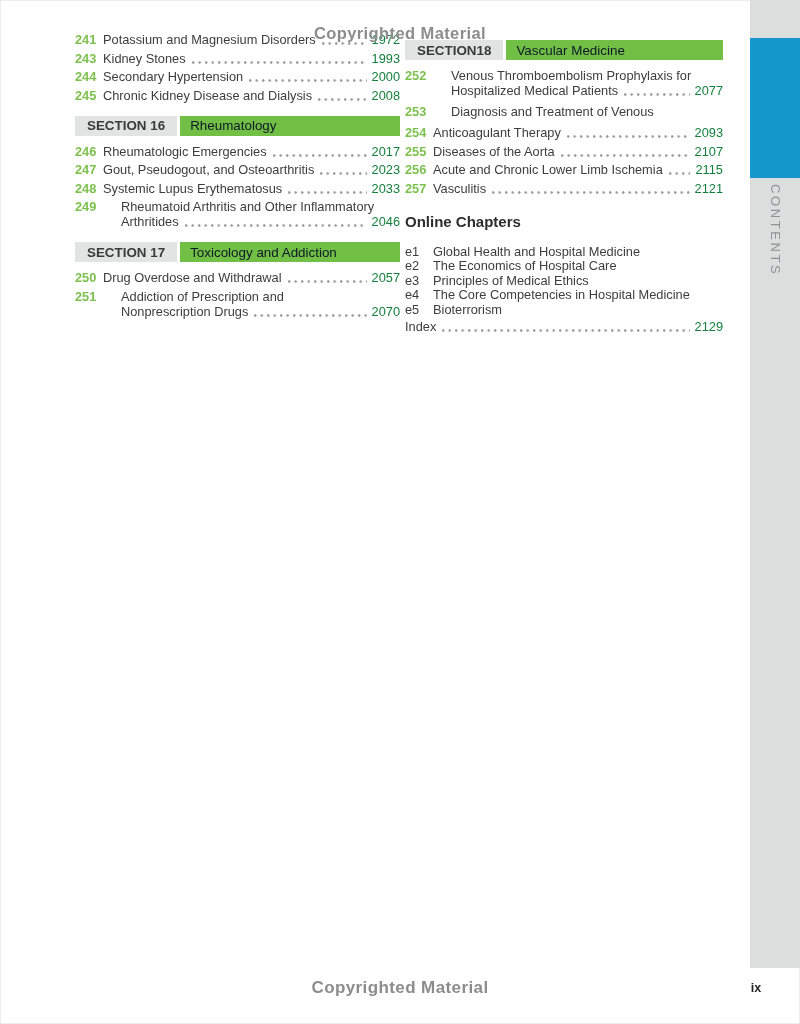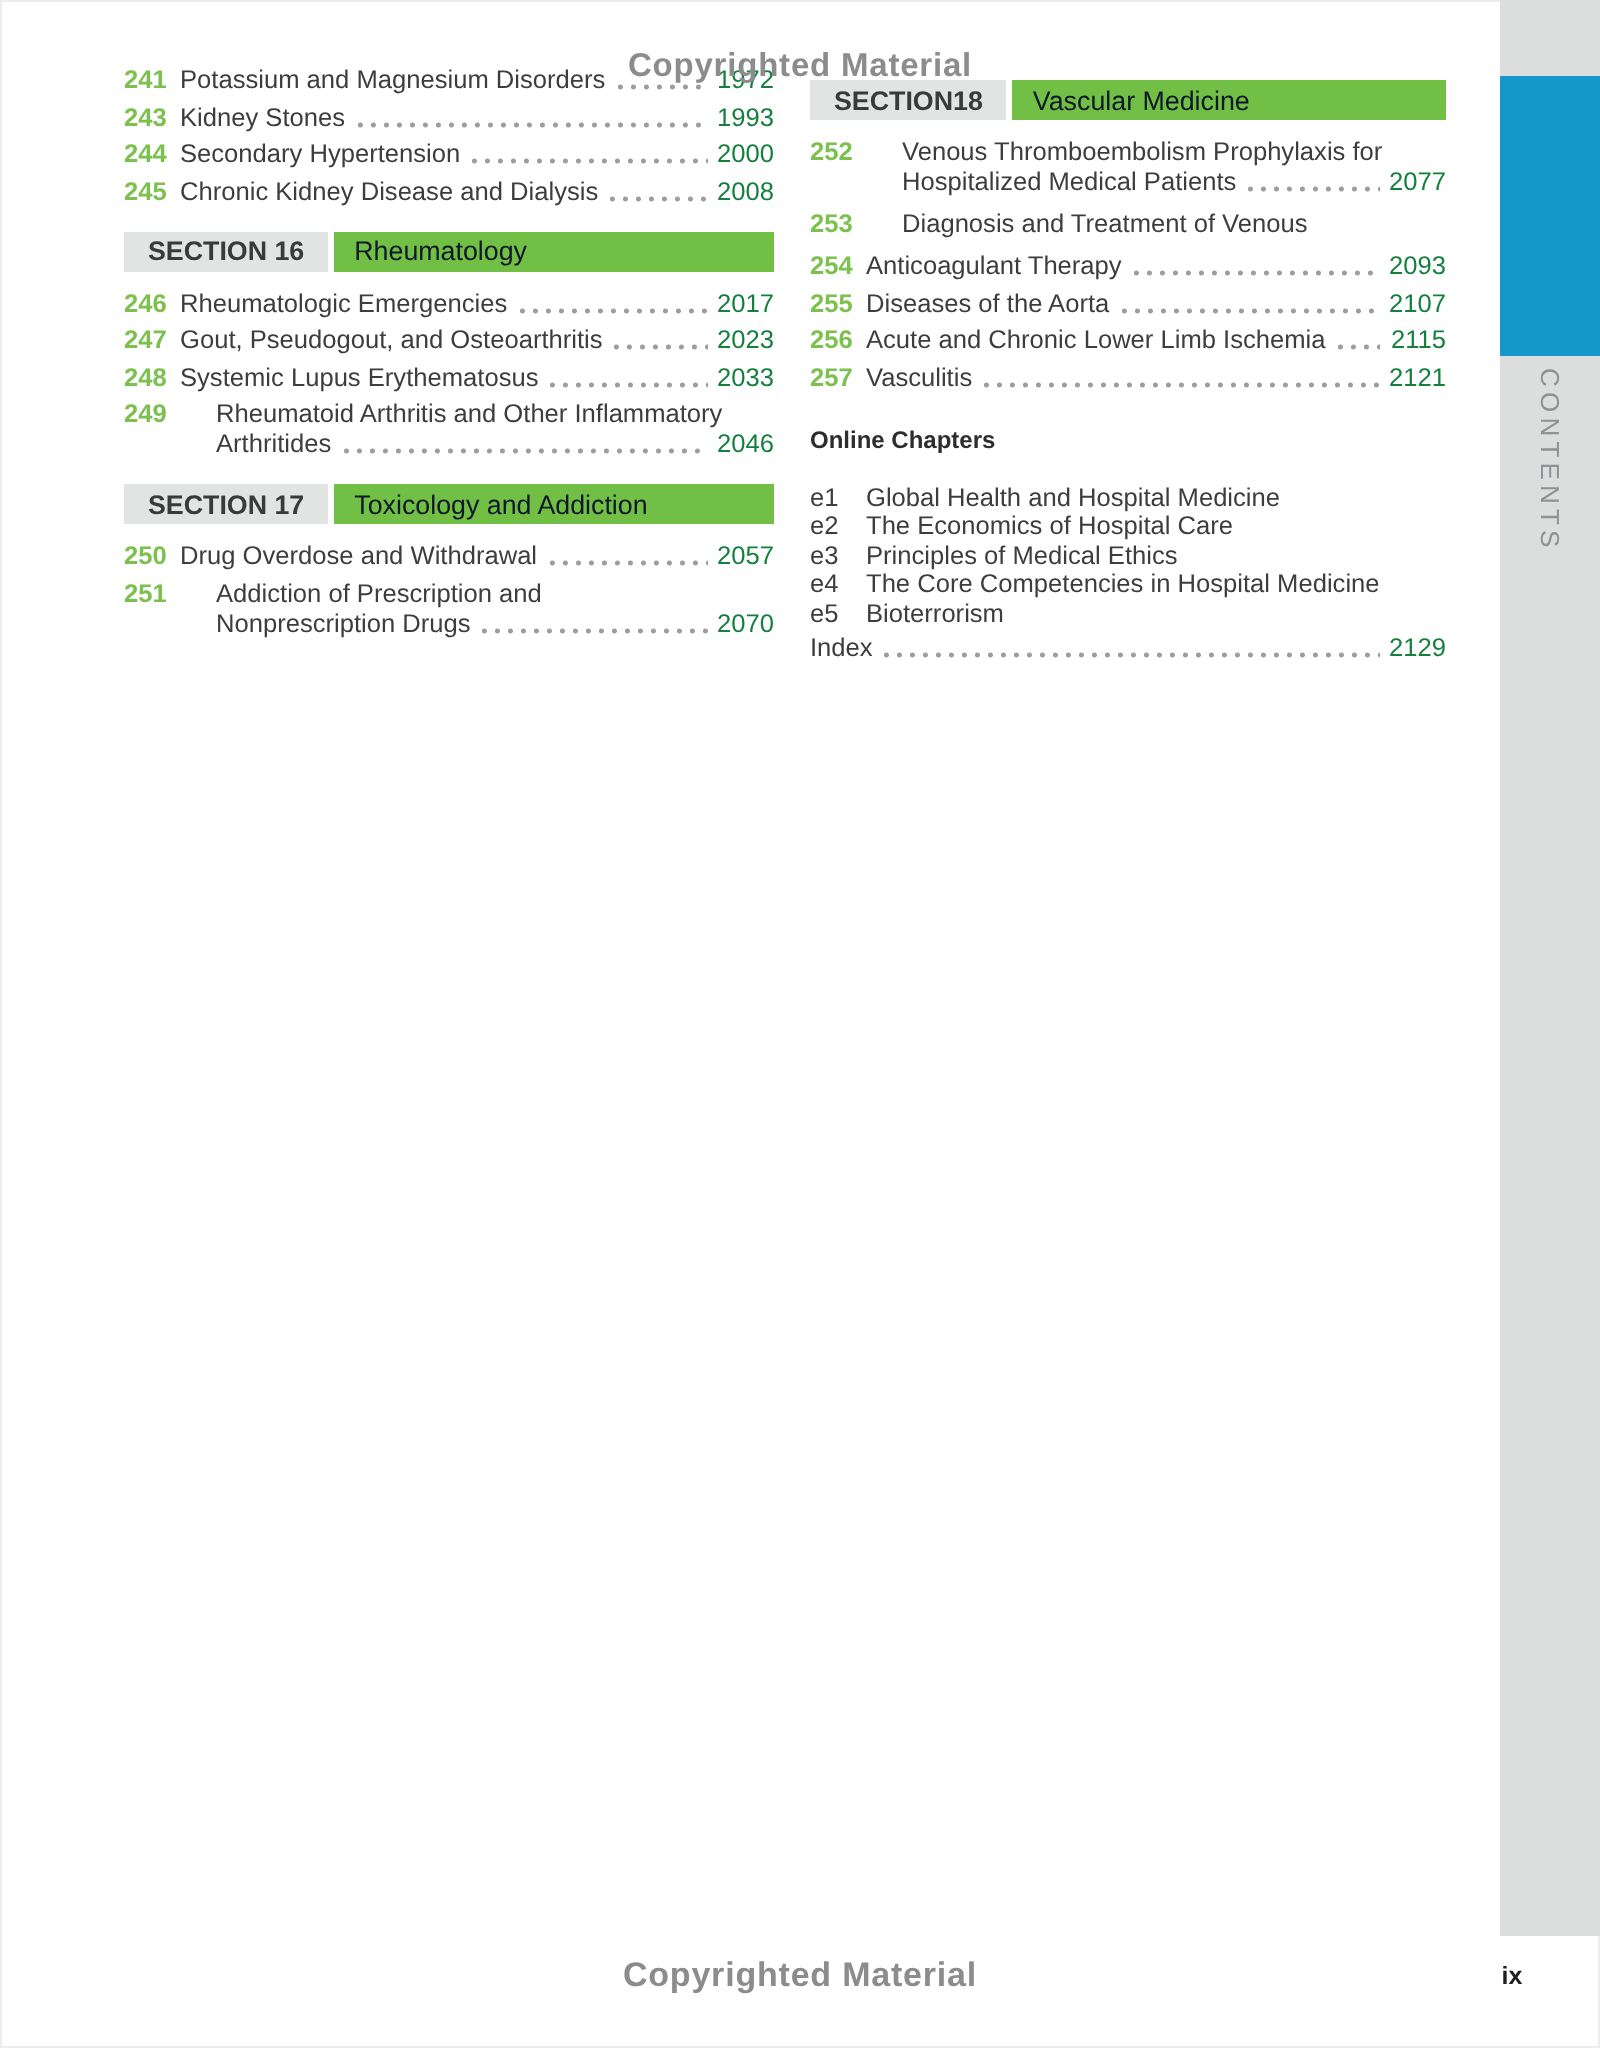--- a/index.html
+++ b/index.html
@@ -1,21 +1,21 @@
 <!DOCTYPE html>
 <html><head>
 <meta charset="utf-8">
 <style>
   html,body{margin:0;padding:0;}
   body{width:800px;height:1024px;background:#ffffff;font-family:"Liberation Sans",sans-serif;position:relative;color:#3d3d3d;overflow:hidden;}
   #page{position:absolute;inset:0;box-shadow:inset 0 0 0 1px #ececec;}
 
   
   .col{position:absolute;}
-  #left-col{left:62px;top:32px;width:325px;}
+  #left-col{left:75px;top:32px;width:325px;}
   #right-col{left:405px;top:40px;width:318px;}
 
   
   .toc-entry{display:flex;font-size:12.8px;line-height:15px;margin-bottom:3.5px;}
   .toc-entry.two-line{margin-bottom:6px;gap:18px;}
   .num{width:28px;flex:none;font-weight:bold;color:#7cc14e;}
   .num.plain{font-weight:normal;color:#3d3d3d;}
   .content{flex:1;display:flex;flex-direction:column;min-width:0;}
   .line{display:flex;align-items:baseline;}
   .title{white-space:nowrap;}
@@ -24,21 +24,21 @@
     background-size:6.5px 3px;background-repeat:repeat-x;background-position:left bottom;}
   .pg{flex:none;color:#15803d;}
 
   
   .section-header{display:flex;height:20px;margin:13px 0 8px;font-size:13.4px;align-items:stretch;}
   .section-header.first{margin-top:0;}
   .section-label{background:#e2e3e3;color:#3a3a3a;font-weight:bold;padding:0 12px;display:flex;align-items:center;flex:none;}
   .section-name{background:#71bf44;color:#0f172a;flex:1;padding:0 10px;display:flex;align-items:center;margin-left:3px;}
 
   
-  .heading-online{font-weight:bold;font-size:12px;color:#2d2d2d;margin:17px 0 15px;}
+  .heading-online{font-weight:bold;font-size:15px;color:#2d2d2d;margin:17px 0 15px;}
   .plain-block .toc-entry{line-height:14.6px;margin-bottom:0;}
   .index-entry{margin-top:2px;}
   .index-entry .content{flex:1;}
 
   
   #side-strip{position:absolute;left:750px;top:0;width:50px;height:968px;background:#dcdddd;}
   #side-blue{position:absolute;left:750px;top:38px;width:50px;height:140px;background:#1598cc;}
   #contents-label{position:absolute;left:750px;top:184px;width:50px;display:flex;justify-content:center;}
   #contents-label span{writing-mode:vertical-rl;font-size:13px;letter-spacing:2.6px;color:#8f9194;}
 

